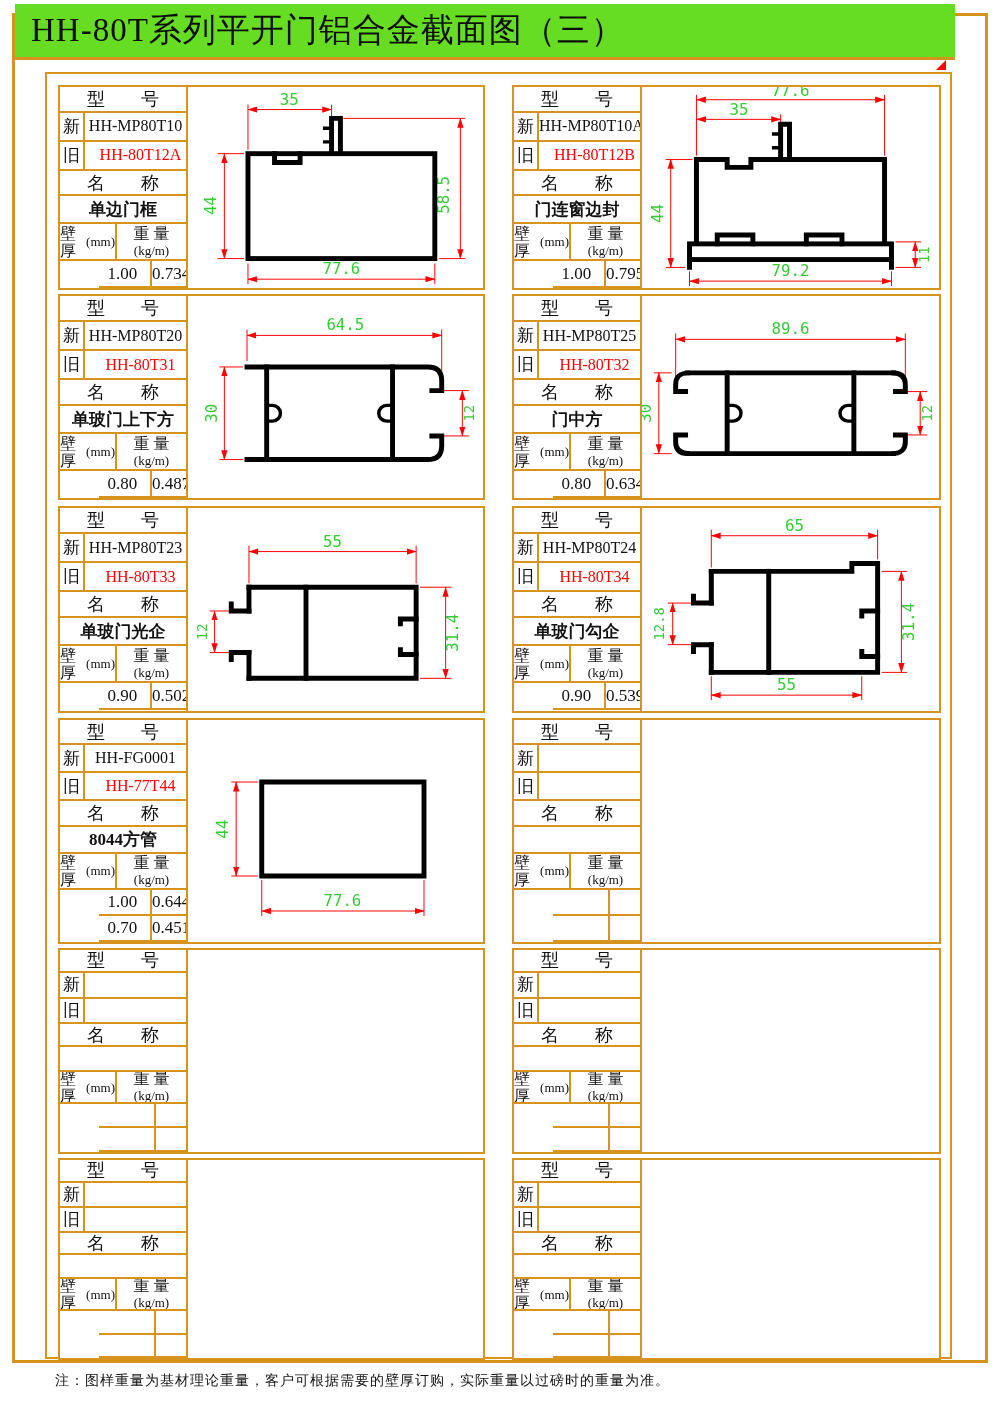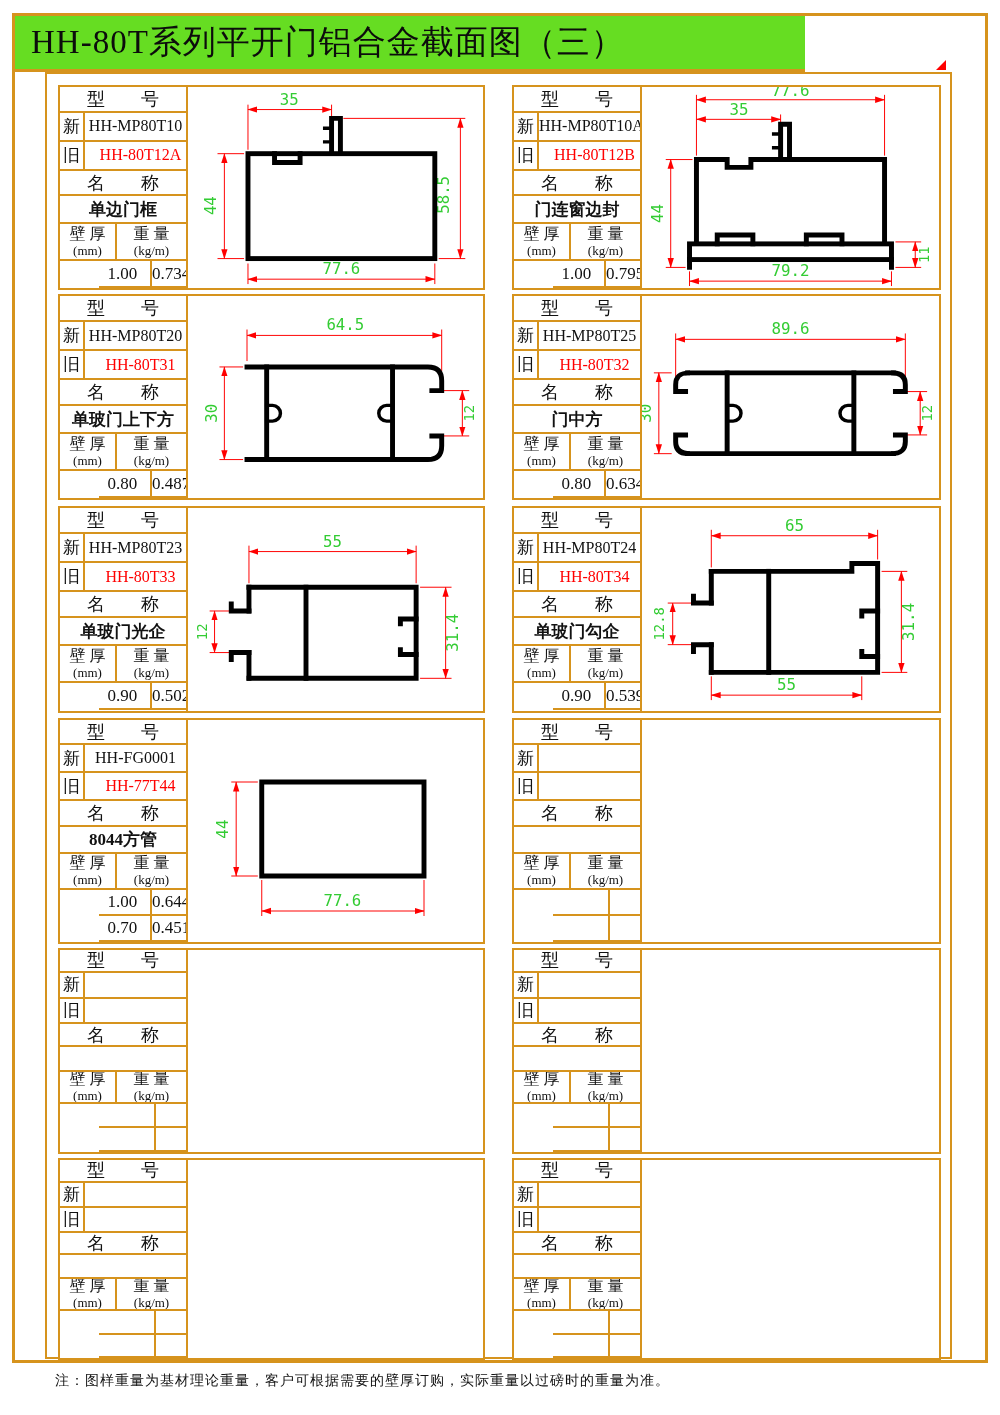--- a/index.html
+++ b/index.html
@@ -3,35 +3,35 @@
 <meta charset="utf-8">
 <style>
   :root{
     --frame:#d6931d; --title-bg:#66dd22; --old-red:#ff0000;
     --dim-red:#ff0000; --dim-green:#33cc33; --profile:#000000;
   }
   *{box-sizing:border-box;margin:0;padding:0;}
   html,body{width:1000px;height:1415px;}
   body{position:relative;background:#ffffff;font-family:"Liberation Serif","DejaVu Serif",serif;color:#111;overflow:hidden;}
   .frame-outer{position:absolute;left:12px;top:13px;width:976px;height:1350px;border:3px solid var(--frame);}
-  .title-band{position:absolute;left:15px;top:16px;width:790px;height:56px;background:var(--title-bg);border-bottom:3px solid var(--frame);}
+  .title-band{position:absolute;left:15px;top:4px;width:940px;height:56px;background:var(--title-bg);border-bottom:3px solid var(--frame);}
   .title-text{padding-left:16px;font-size:33px;line-height:52px;letter-spacing:1px;color:#0c0c0c;white-space:nowrap;}
   .frame-inner{position:absolute;left:45px;top:72px;width:907px;height:1287px;border:2px solid var(--frame);}
   .corner-mark{position:absolute;left:936px;top:60px;width:0;height:0;border-left:10px solid transparent;border-bottom:10px solid var(--dim-red);}
   .panel{position:absolute;background:#fff;border:2px solid var(--frame);display:flex;}
   .ptable{width:128px;border-right:2px solid var(--frame);display:flex;flex-direction:column;min-height:0;}
   .tr{border-bottom:2px solid var(--frame);display:flex;align-items:center;justify-content:center;overflow:hidden;min-height:0;}
   .th{height:26px;font-size:18px;}
   .split{height:29px;justify-content:flex-start;}
   .split .tag{width:25px;height:100%;border-right:2px solid var(--frame);display:flex;align-items:center;justify-content:center;font-size:17px;flex:none;}
   .split .val{flex:1;text-align:center;font-size:16px;white-space:nowrap;}
   .red{color:var(--old-red);padding-left:10px;}
   .nm{height:28px;font-weight:bold;font-size:17px;white-space:nowrap;}
   .cols{padding:0;align-items:stretch;}
-  .cols .c1{width:57px;border-right:2px solid var(--frame);display:flex;flex-direction:column;align-items:center;justify-content:center;flex:none;}
+  .cols .c1{width:57px;border-right:2px solid var(--frame);display:flex;flex-direction:row;align-items:center;justify-content:center;flex:none;}
   .cols .c2{flex:1;display:flex;flex-direction:column;align-items:center;justify-content:center;border-radius:10px;}
   .hdr{height:37px;font-size:16px;line-height:17px;}
   .hdr .u{font-size:13px;}
   .dr{height:27px;font-size:17px;margin-left:39px;}
   .fill{flex:1;}
   .pdraw{flex:1;position:relative;overflow:hidden;}
   .pdraw svg{display:block;width:100%;height:100%;}
   .prof{stroke:var(--profile);stroke-width:5;fill:none;stroke-linecap:square;stroke-linejoin:miter;}
   .prof3{stroke:var(--profile);stroke-width:3.5;fill:none;stroke-linecap:square;}
   .dim,.ext{stroke:var(--dim-red);stroke-width:1;fill:none;}

